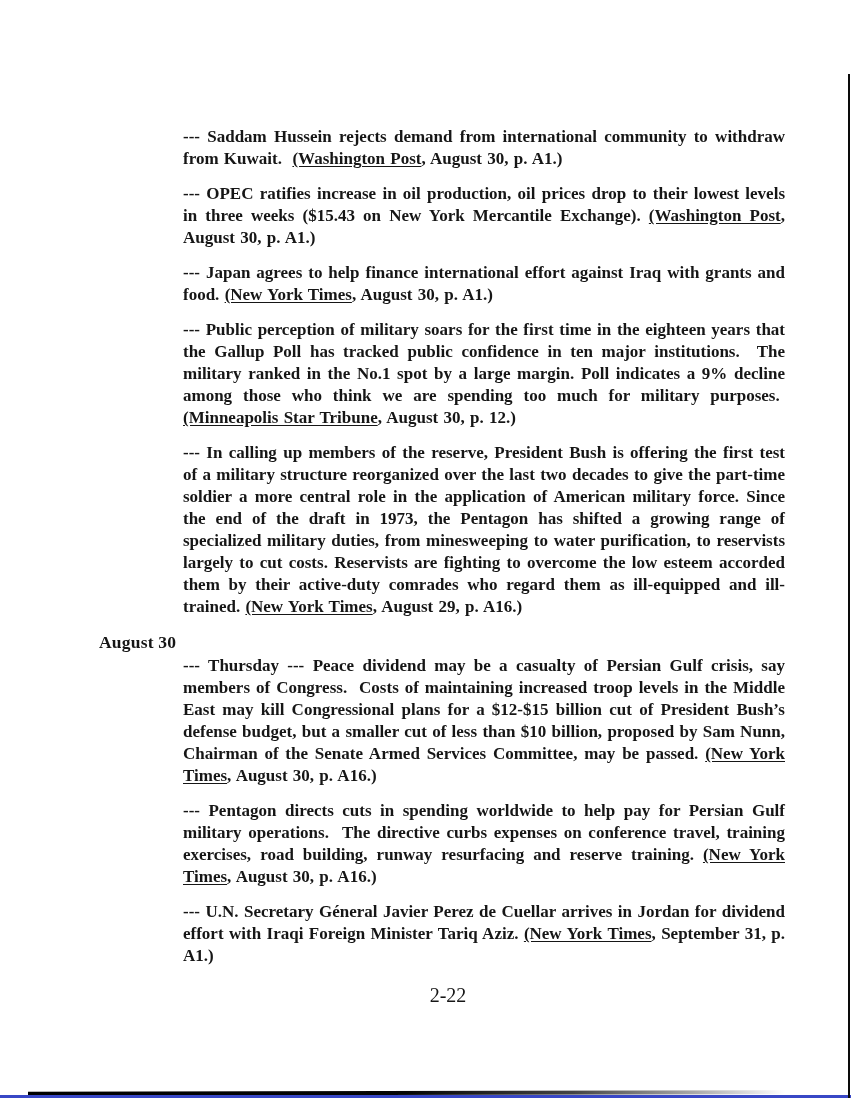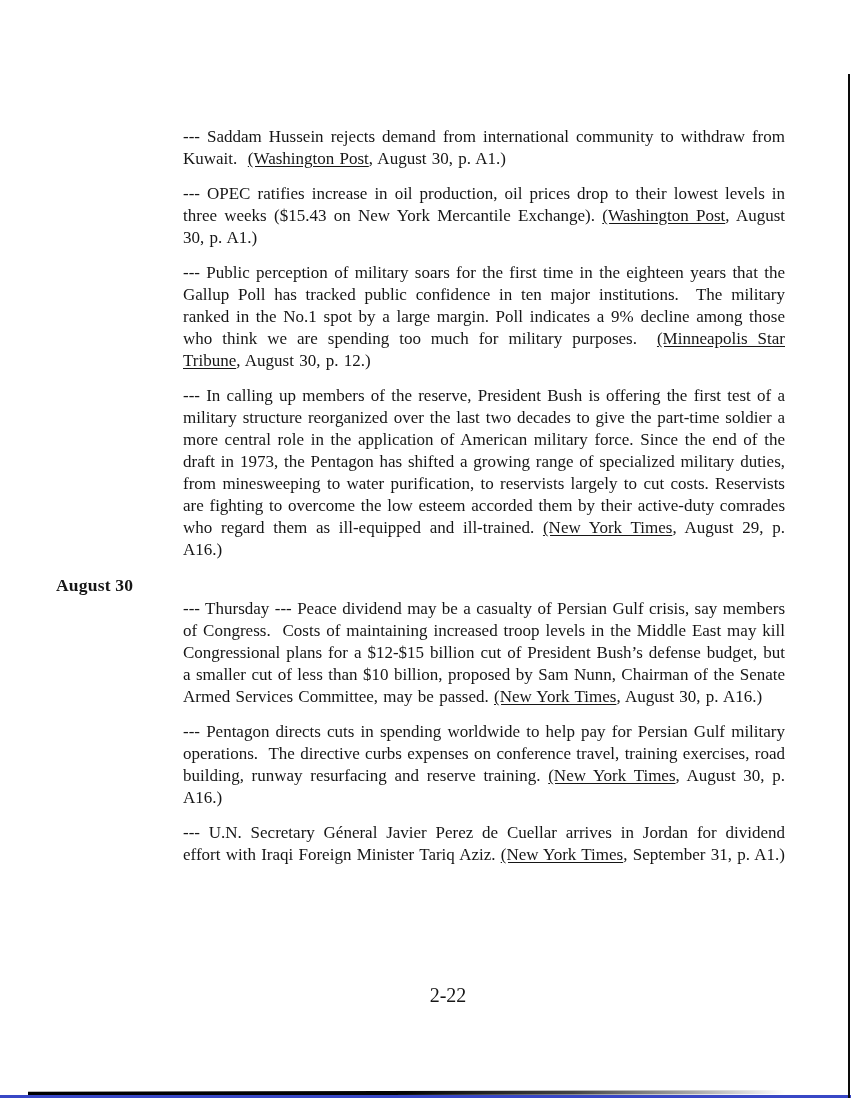--- a/index.html
+++ b/index.html
@@ -22,30 +22,31 @@
   .content {
     position: absolute;
     top: 126px;
     left: 0;
     width: 851px;
   }
   .section-heading {
     font-weight: bold;
     font-size: 17.5px;
     line-height: 22px;
-    margin: 0 0 2px 56px;
+    margin: 0 0 2px 99px;
     letter-spacing: 0.2px;
   }
   p.doc-par {
     margin: 0 0 13px 183px;
     width: 602px;
     font-size: 17px;
     line-height: 22px;
     text-align: justify;
     word-spacing: 1px;
+    font-weight: bold;
   }
   p.doc-par .src {
     text-decoration: underline;
     text-underline-offset: 2px;
   }
   .page-number {
     position: absolute;
     top: 984px;
     left: 403px;
     width: 90px;
@@ -81,20 +82,21 @@
   }
 </style>
 </head>
 <body>
 
 <div class="page">
 
   <div class="content" id="doc-content">
       <p class="doc-par"><span>--- Saddam Hussein rejects demand from international community to withdraw from Kuwait.&nbsp; </span><span class="src">(Washington Post</span><span>, August 30, p. A1.)</span></p>
       <p class="doc-par"><span>--- OPEC ratifies increase in oil production, oil prices drop to their lowest levels in three weeks ($15.43 on New York Mercantile Exchange). </span><span class="src">(Washington Post</span><span>, August 30, p. A1.)</span></p>
+      <p class="doc-par"><span>--- Japan agrees to help finance international effort against Iraq with grants and food. </span><span class="src">(New York Times</span><span>, August 30, p. A1.)</span></p>
       <p class="doc-par"><span>--- Public perception of military soars for the first time in the eighteen years that the Gallup Poll has tracked public confidence in ten major institutions.&nbsp; The military ranked in the No.1 spot by a large margin. Poll indicates a 9% decline among those who think we are spending too much for military purposes.&nbsp; </span><span class="src">(Minneapolis Star Tribune</span><span>, August 30, p. 12.)</span></p>
       <p class="doc-par"><span>--- In calling up members of the reserve, President Bush is offering the first test of a military structure reorganized over the last two decades to give the part-time soldier a more central role in the application of American military force. Since the end of the draft in 1973, the Pentagon has shifted a growing range of specialized military duties, from minesweeping to water purification, to reservists largely to cut costs. Reservists are fighting to overcome the low esteem accorded them by their active-duty comrades who regard them as ill-equipped and ill-trained. </span><span class="src">(New York Times</span><span>, August 29, p. A16.)</span></p>
       <div class="section-heading">August 30</div>
       <p class="doc-par"><span>--- Thursday --- Peace dividend may be a casualty of Persian Gulf crisis, say members of Congress.&nbsp; Costs of maintaining increased troop levels in the Middle East may kill Congressional plans for a $12-$15 billion cut of President Bush’s defense budget, but a smaller cut of less than $10 billion, proposed by Sam Nunn, Chairman of the Senate Armed Services Committee, may be passed. </span><span class="src">(New York Times</span><span>, August 30, p. A16.)</span></p>
       <p class="doc-par"><span>--- Pentagon directs cuts in spending worldwide to help pay for Persian Gulf military operations.&nbsp; The directive curbs expenses on conference travel, training exercises, road building, runway resurfacing and reserve training. </span><span class="src">(New York Times</span><span>, August 30, p. A16.)</span></p>
       <p class="doc-par"><span>--- U.N. Secretary Géneral Javier Perez de Cuellar arrives in Jordan for dividend effort with Iraqi Foreign Minister Tariq Aziz. </span><span class="src">(New York Times</span><span>, September 31, p. A1.)</span></p>
     </div>
 
   <div class="page-number">2-22</div>
 

